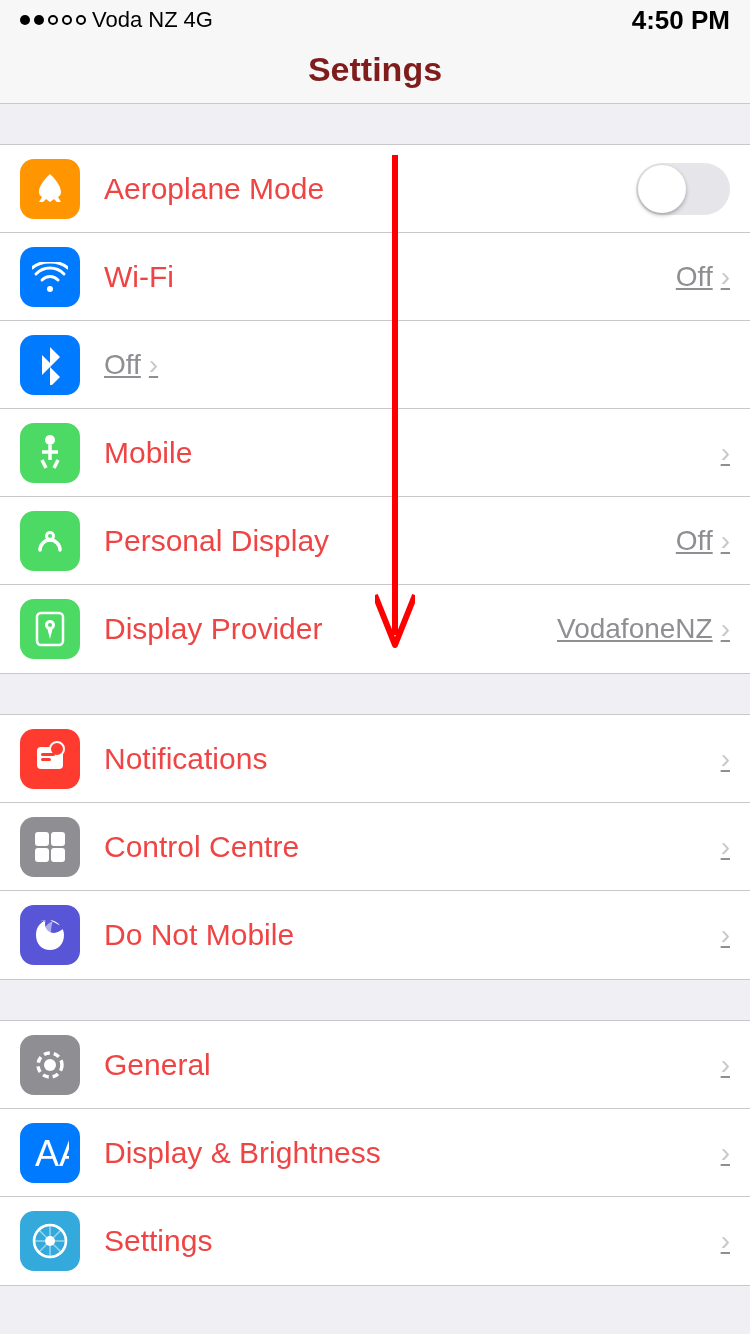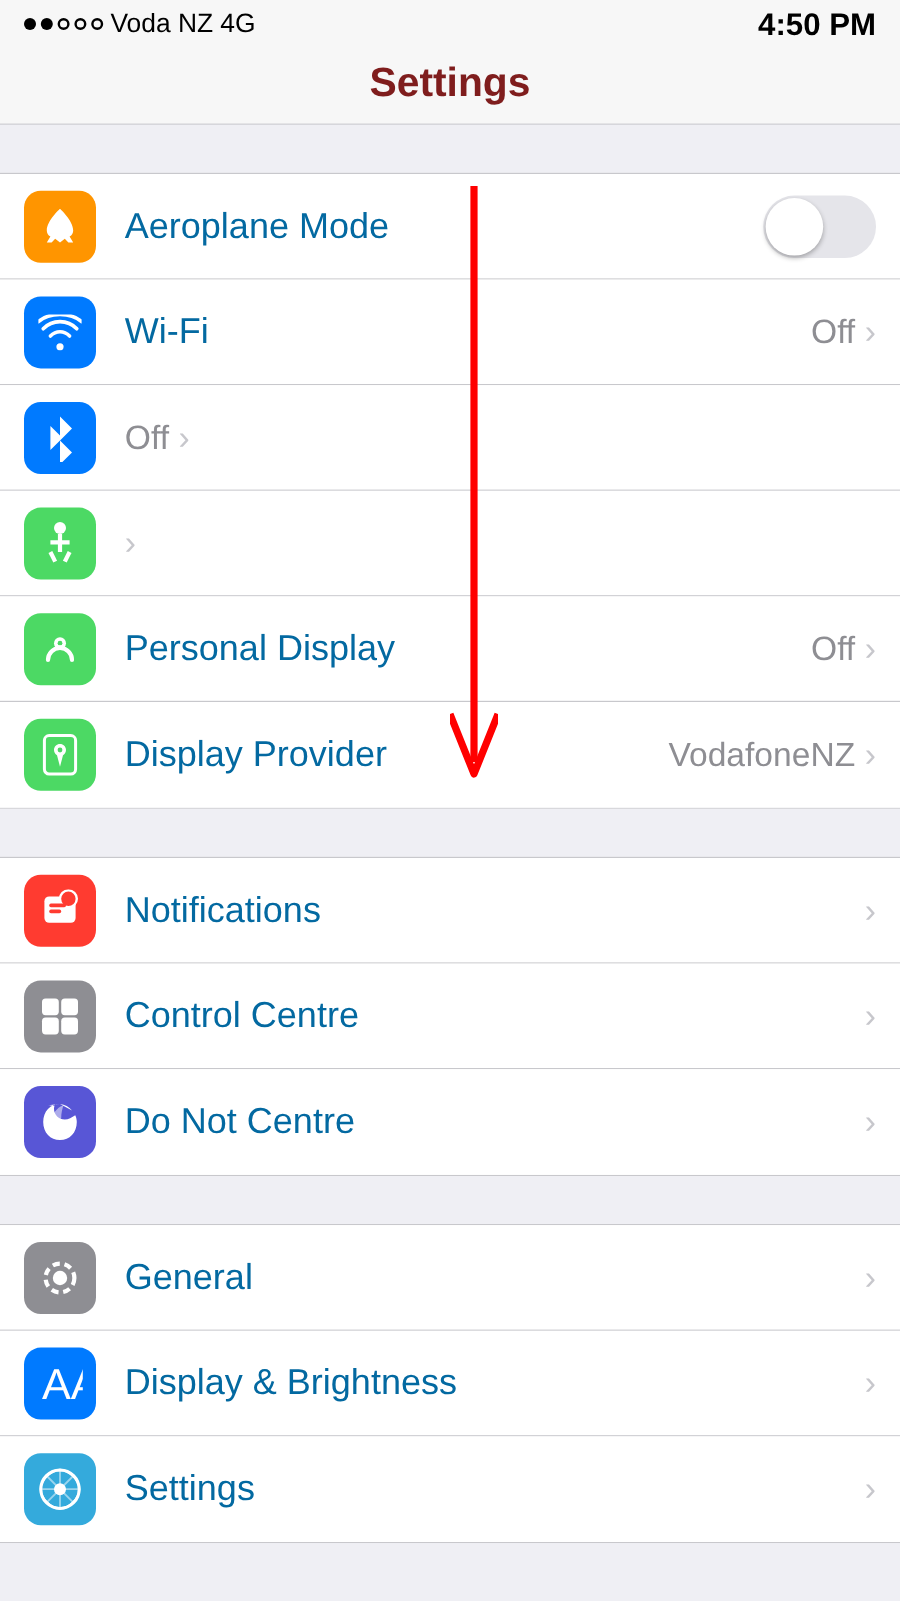--- a/index.html
+++ b/index.html
@@ -100,29 +100,30 @@
     }
 
     .row-icon svg, .row-icon span {
       color: #fff;
       font-size: 32px;
     }
 
     .row-label {
       flex: 1;
       font-size: 30px;
-      color: #0369a1;
+      color: #ef4444;
     }
 
     .row-right {
       display: flex;
       align-items: center;
       gap: 8px;
       color: #8e8e93;
       font-size: 28px;
+      text-decoration: underline;
     }
 
     .chevron {
       color: #c7c7cc;
       font-size: 28px;
       font-weight: 300;
     }
 
     
     .toggle {
@@ -247,20 +248,21 @@
     <div class="row-icon bg-green">
       <svg width="36" height="38" viewBox="0 0 36 38" fill="white">
         <circle cx="18" cy="6" r="5" fill="white"></circle>
         <line x1="18" y1="11" x2="18" y2="26" stroke="white" stroke-width="3.5"></line>
         <line x1="10" y1="18" x2="26" y2="18" stroke="white" stroke-width="3.5"></line>
         <line x1="10" y1="26" x2="14" y2="34" stroke="white" stroke-width="3.5"></line>
         <line x1="26" y1="26" x2="22" y2="34" stroke="white" stroke-width="3.5"></line>
 
       </svg>
     </div>
+    <span class="row-label">Mobile</span>
     <div class="row-right">
       <span class="chevron">›</span>
     </div>
   </div>
 
   <div class="settings-row">
     <div class="row-icon bg-green">
       <svg width="38" height="38" viewBox="0 0 38 38" fill="white">
         <circle cx="19" cy="14" r="5" fill="white"></circle>
         <path d="M9 28c0-5.5 4.5-10 10-10s10 4.5 10 10" stroke="white" stroke-width="3.5" fill="none" stroke-linecap="round"></path>
@@ -327,21 +329,21 @@
   </div>
 
   <div class="settings-row">
     <div class="row-icon bg-purple">
       <svg width="38" height="38" viewBox="0 0 38 38" fill="white">
         <path d="M19 4C11 4 5 10 5 19s6 15 14 15c8 0 14-6 14-15 0-2-.5-4-1.3-5.7C29 15 26 17 23 17c-5 0-9-4-9-9 0-1 .2-2 .5-2.8C13.5 5.7 11.4 5 9 5" fill="white"></path>
         <path d="M19 4a15 15 0 0110 5.5" stroke="white" stroke-width="0" fill="white"></path>
         <path fill="white" d="M22 5C16 7 12 13 12 19c3 0 6-1 8-3 0-4.5 1-8.5 2-11z" opacity="0.5"></path>
       </svg>
     </div>
-    <span class="row-label">Do Not Centre</span>
+    <span class="row-label">Do Not Mobile</span>
     <div class="row-right">
       <span class="chevron">›</span>
     </div>
   </div>
 </div>
 
 <div class="section-separator"></div>
 
 <div class="settings-list">
 

